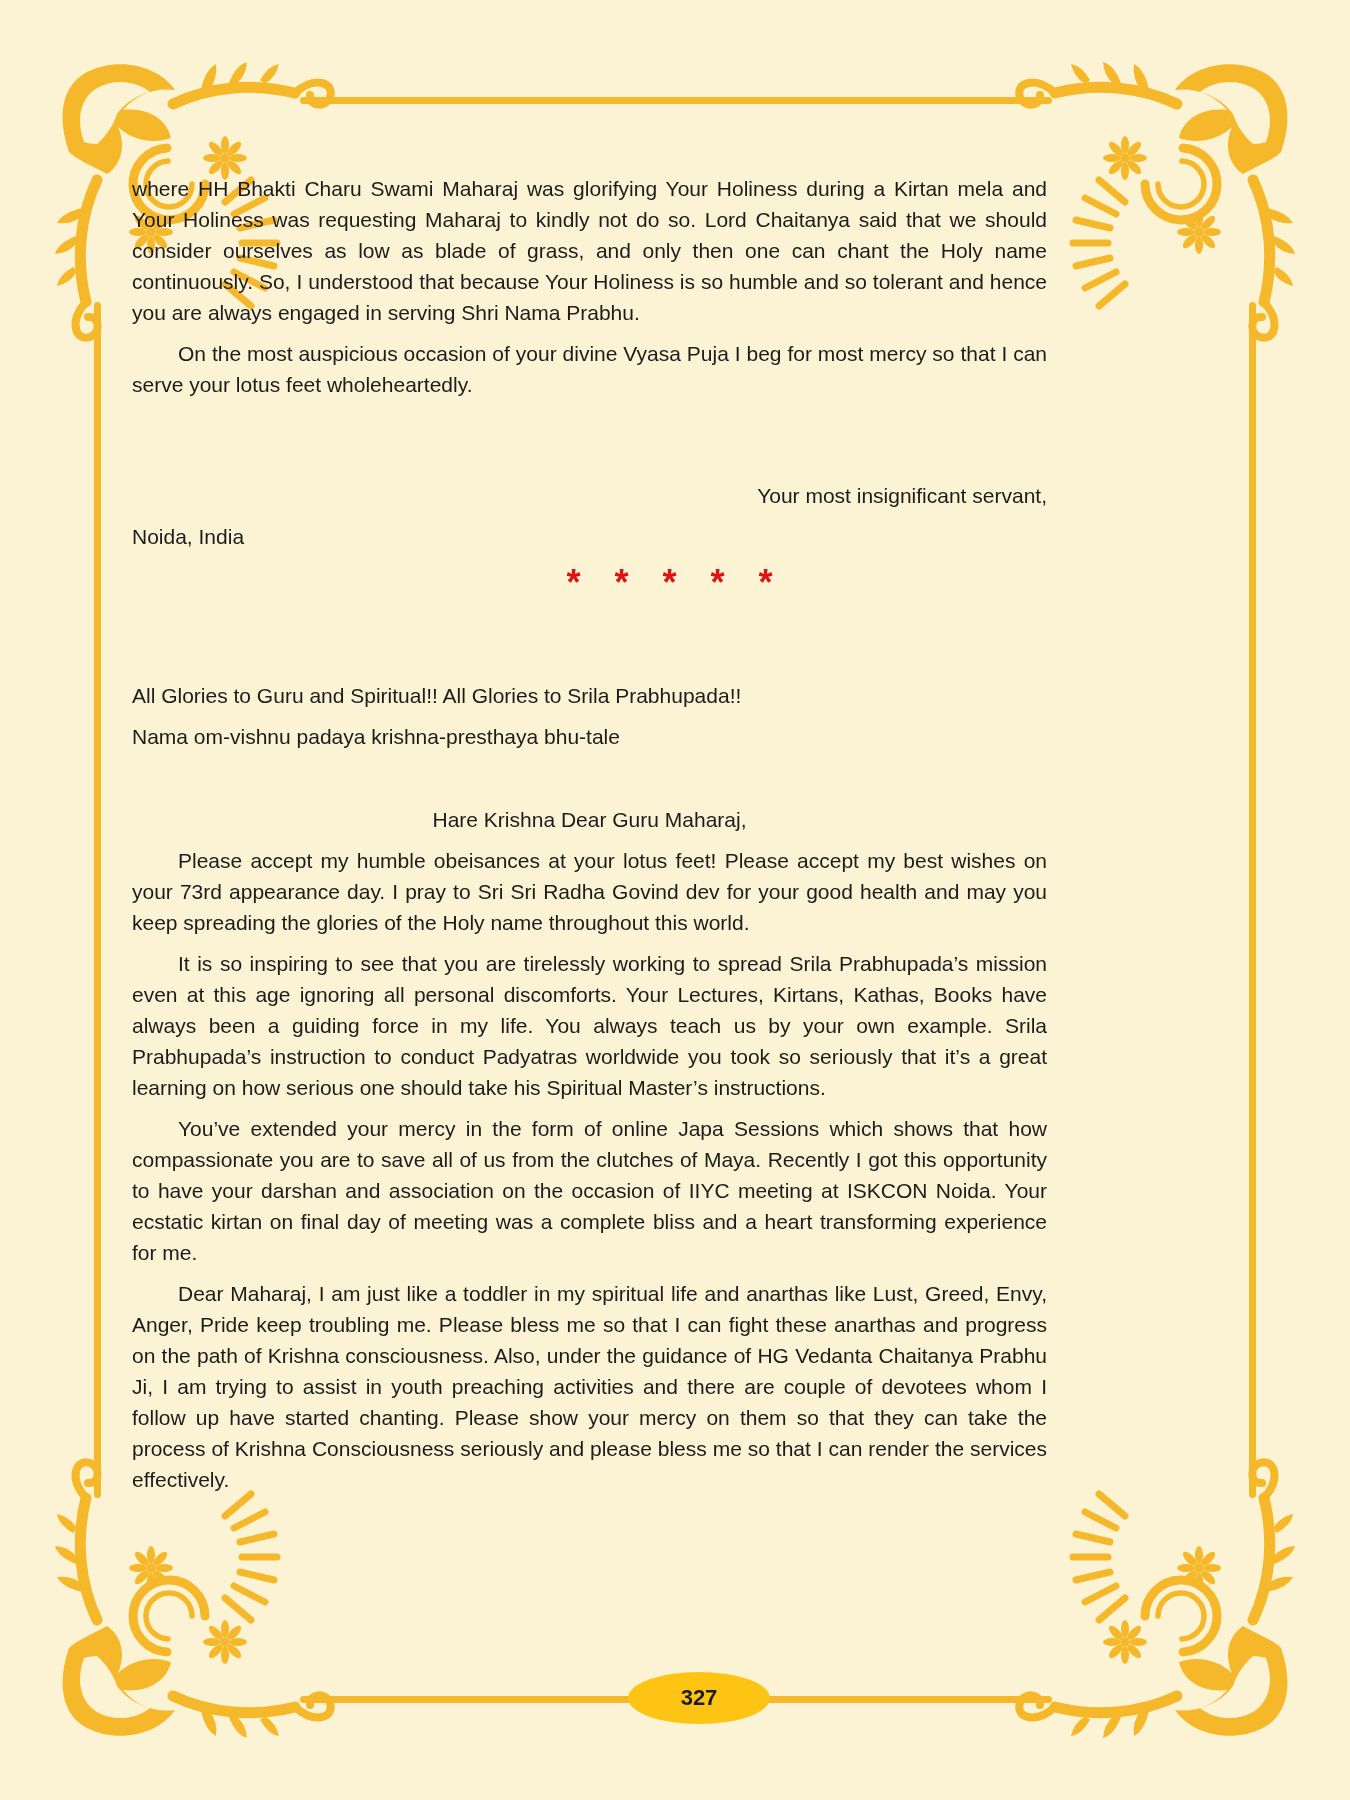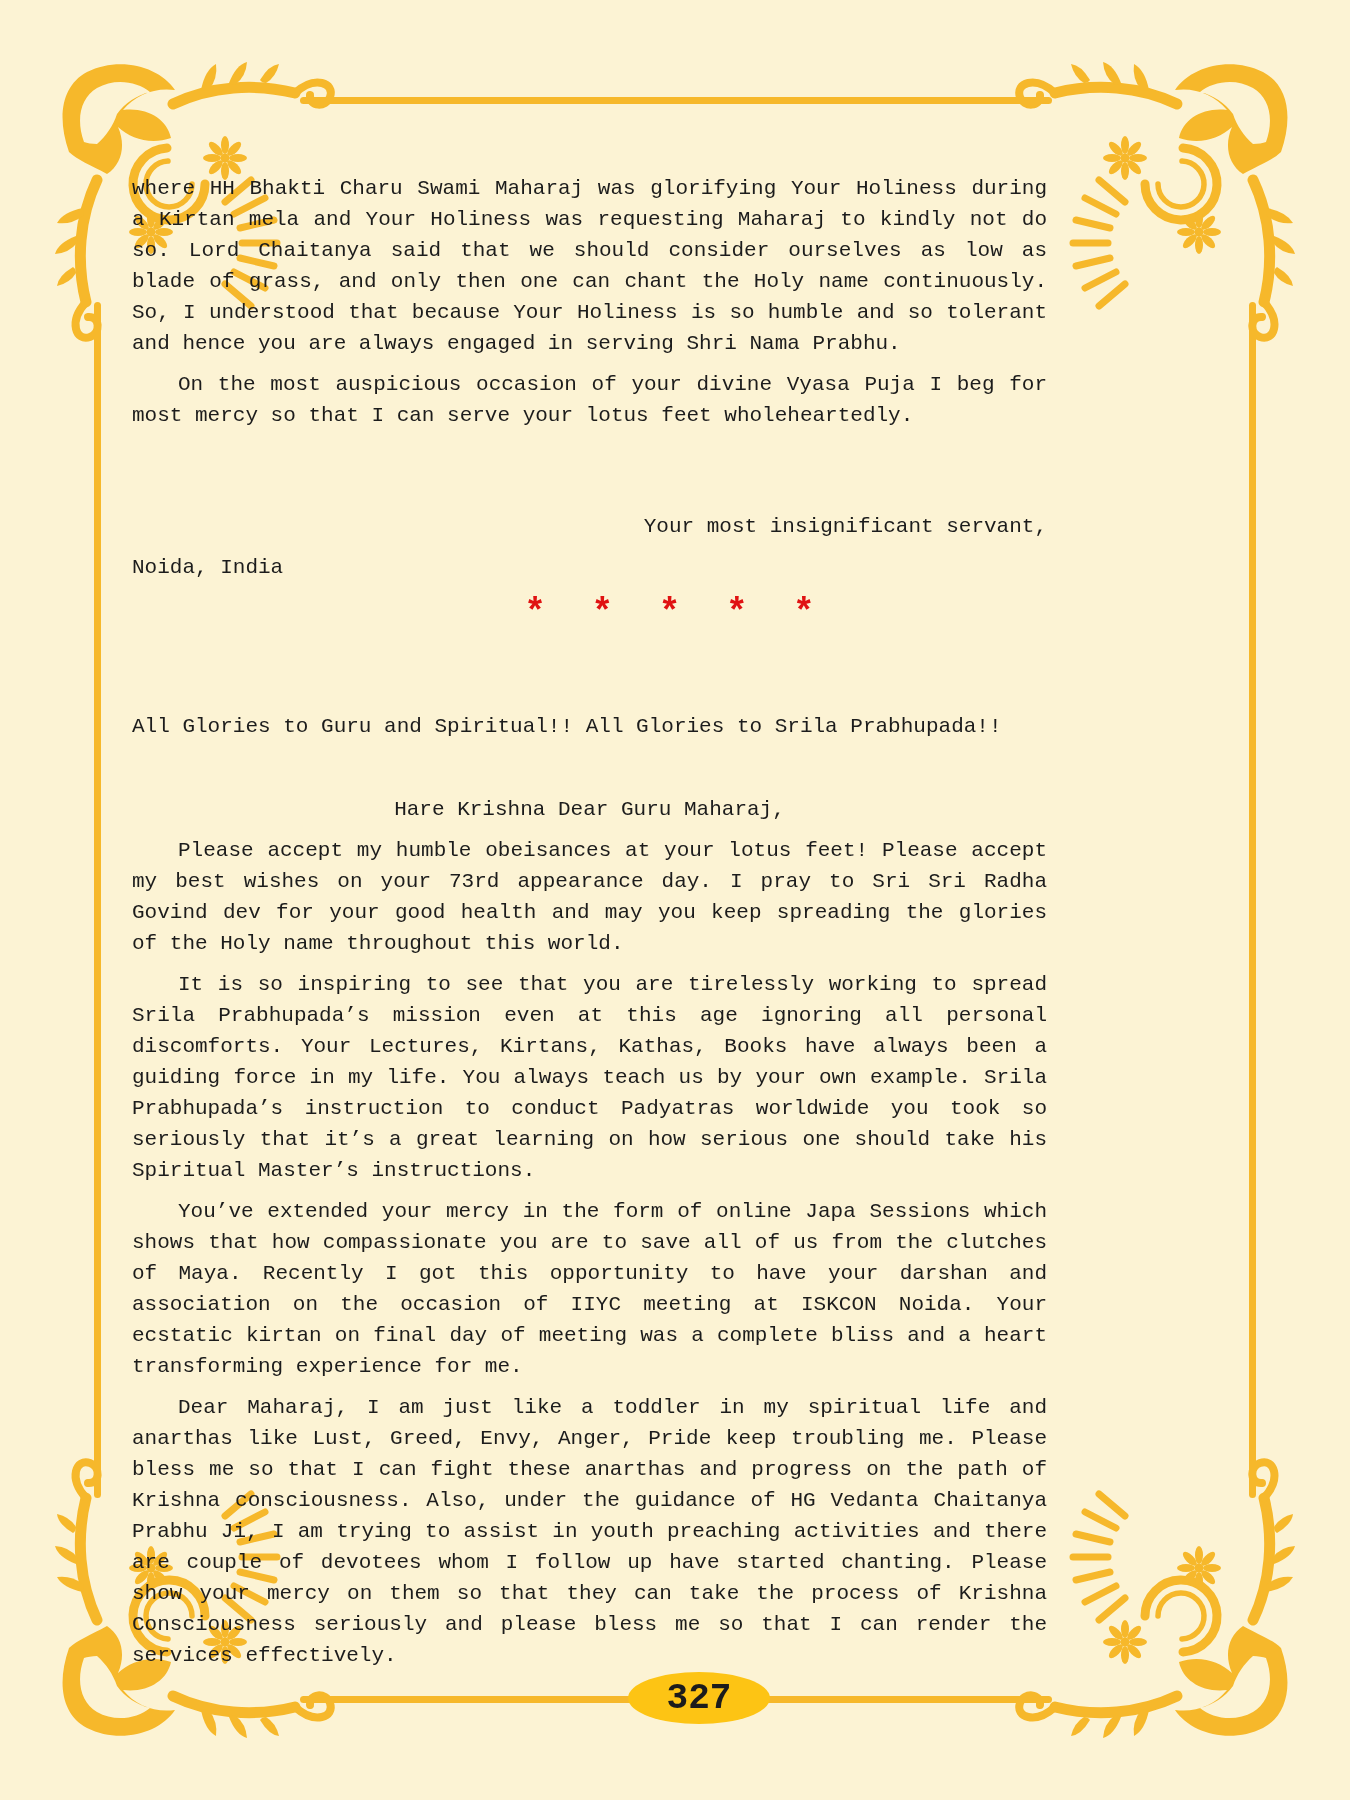--- a/index.html
+++ b/index.html
@@ -10,21 +10,21 @@
     --red:#E01212;
   }
   *{box-sizing:border-box;}
   html,body{margin:0;padding:0;}
   body{
     width:1350px;height:1800px;
     background:var(--page-bg);
     font-family:"Liberation Sans","DejaVu Sans",sans-serif;
     overflow:hidden;
   }
-  .page{position:relative;width:1350px;height:1512px;background:var(--page-bg);font-family:Liberation Mono, monospace;}
+  .page{position:relative;width:1350px;height:1512px;background:var(--page-bg);}
 
   
   .corner{position:absolute;width:290px;height:290px;}
   .corner.tl{left:55px;top:62px;}
   .corner.tr{left:1005px;top:62px;transform:scaleX(-1);}
   .corner.bl{left:55px;top:1448px;transform:scaleY(-1);}
   .corner.br{left:1005px;top:1448px;transform:scale(-1,-1);}
 
   .bline{position:absolute;background:var(--gold);border-radius:4px;}
   .bline.top{left:300px;top:97px;width:752px;height:7px;}
@@ -50,21 +50,21 @@
     font-size:36px;font-weight:700;letter-spacing:12px;
   }
   .glories{margin-top:76px !important;}
   .salutation{margin-top:52px !important;text-align:center;}
 
   
   .page-number{
     position:absolute;left:628px;top:1672px;width:142px;height:52px;
     background:var(--badge);border-radius:50%;
     display:flex;align-items:center;justify-content:center;
-    font-size:36px;font-weight:700;color:var(--text);
+    font-size:22px;font-weight:700;color:var(--text);
     z-index:3;
   }
 </style>
 </head>
 <body>
 
 <svg width="0" height="0" style="position:absolute" aria-hidden="true">
   <defs>
     <g id="corner-art">
 
@@ -145,20 +145,21 @@
   <div class="content">
     <p class="para noindent">where HH Bhakti Charu Swami Maharaj was glorifying Your Holiness during a Kirtan mela and Your Holiness was requesting Maharaj to kindly not do so. Lord Chaitanya said that we should consider ourselves as low as blade of grass, and only then one can chant the Holy name continuously. So, I understood that because Your Holiness is so humble and so tolerant and hence you are always engaged in serving Shri Nama Prabhu.</p>
     <p class="para indent">On the most auspicious occasion of your divine Vyasa Puja I beg for most mercy so that I can serve your lotus feet wholeheartedly.</p>
 
     <p class="line sig-first">Your most insignificant servant,</p>
     <p class="line">Noida, India</p>
 
     <div class="asterisks">* * * * *</div>
 
     <p class="line glories">All Glories to Guru and Spiritual!! All Glories to Srila Prabhupada!!</p>
+    <p class="line">Nama om-vishnu padaya krishna-presthaya bhu-tale</p>
 
     <p class="line salutation">Hare Krishna Dear Guru Maharaj,</p>
 
     <p class="para indent">Please accept my humble obeisances at your lotus feet! Please accept my best wishes on your 73rd appearance day. I pray to Sri Sri Radha Govind dev for your good health and may you keep spreading the glories of the Holy name throughout this world.</p>
     <p class="para indent">It is so inspiring to see that you are tirelessly working to spread Srila Prabhupada’s mission even at this age ignoring all personal discomforts. Your Lectures, Kirtans, Kathas, Books have always been a guiding force in my life. You always teach us by your own example. Srila Prabhupada’s instruction to conduct Padyatras worldwide you took so seriously that it’s a great learning on how serious one should take his Spiritual Master’s instructions.</p>
     <p class="para indent">You’ve extended your mercy in the form of online Japa Sessions which shows that how compassionate you are to save all of us from the clutches of Maya. Recently I got this opportunity to have your darshan and association on the occasion of IIYC meeting at ISKCON Noida. Your ecstatic kirtan on final day of meeting was a complete bliss and a heart transforming experience for me.</p>
     <p class="para indent">Dear Maharaj, I am just like a toddler in my spiritual life and anarthas like Lust, Greed, Envy, Anger, Pride keep troubling me. Please bless me so that I can fight these anarthas and progress on the path of Krishna consciousness. Also, under the guidance of HG Vedanta Chaitanya Prabhu Ji, I am trying to assist in youth preaching activities and there are couple of devotees whom I follow up have started chanting. Please show your mercy on them so that they can take the process of Krishna Consciousness seriously and please bless me so that I can render the services effectively.</p>
   </div>
 
   <div class="page-number">

